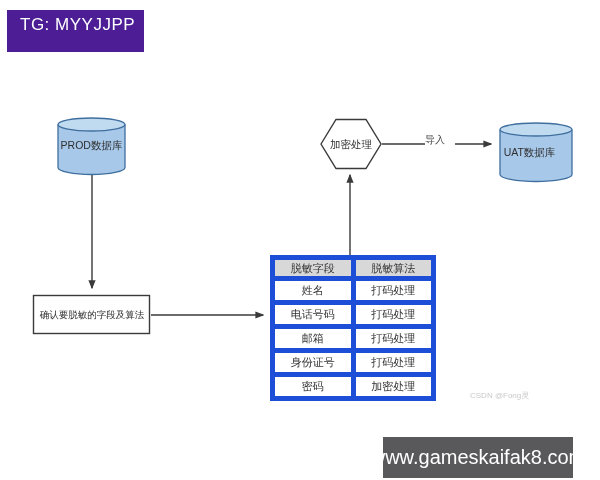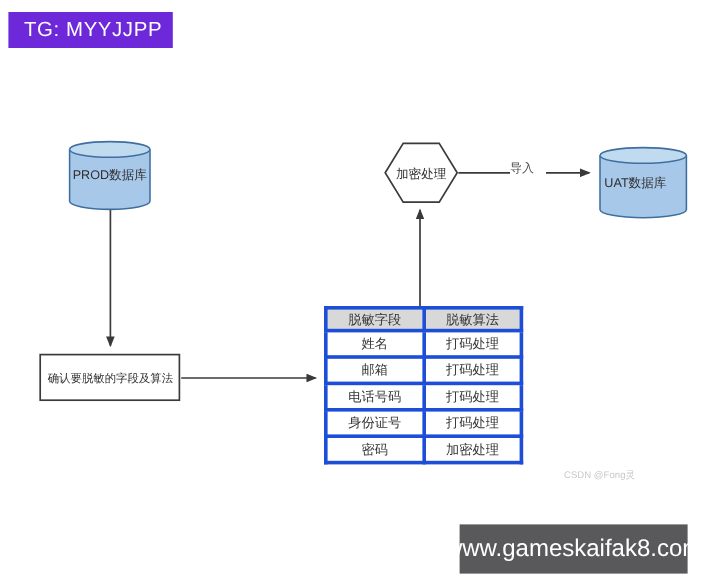--- a/index.html
+++ b/index.html
@@ -8,22 +8,22 @@
     width: 600px;
     height: 480px;
     background: #ffffff;
     font-family: "Liberation Sans", sans-serif;
     overflow: hidden;
   }
   .svg-layer { position: absolute; left: 0; top: 0; }
 
   .badge-tg {
     position: absolute; left: 7px; top: 10px;
-    width: 137px; height: 30px; box-sizing: border-box;
-    background: #6d28d9; color: #ffffff;
+    width: 137px; height: 42px; box-sizing: border-box;
+    background: #4c1d95; color: #ffffff;
     font-size: 17px; line-height: 30px; padding-left: 13px;
     letter-spacing: 0.5px;
   }
   .badge-site {
     position: absolute; left: 383px; top: 437px;
     width: 190px; height: 41px;
     background: #59595b; color: #ffffff;
     font-size: 20px;
     display: flex; align-items: center; justify-content: center;
   }
@@ -44,21 +44,21 @@
     text-align: left; font-size: 10px; color: #4a4a4a;
     background: #ffffff;
   }
 
   .data-table {
     position: absolute; left: 270px; top: 255px; width: 166px;
     border-collapse: collapse; font-size: 11px; color: #333333;
     table-layout: fixed;
   }
   .data-table th, .data-table td {
-    border: 3px solid #1d4ed8; text-align: center; padding: 0;
+    border: 5px solid #1d4ed8; text-align: center; padding: 0;
     font-weight: normal;
   }
   .data-table th { height: 16px; background: #d8d8d8; }
   .data-table td { height: 19px; background: #ffffff; }
 
   .watermark {
     position: absolute; left: 470px; top: 390px; width: 122px;
     text-align: left; font-size: 8px; color: #c9c9c9;
   }
 </style>
@@ -104,25 +104,25 @@
         <th>脱敏字段</th>
         <th>脱敏算法</th>
       </tr>
     </thead>
     <tbody>
       <tr>
         <td>姓名</td>
         <td>打码处理</td>
       </tr>
       <tr>
-        <td>邮箱</td>
+        <td>电话号码</td>
         <td>打码处理</td>
       </tr>
       <tr>
-        <td>电话号码</td>
+        <td>邮箱</td>
         <td>打码处理</td>
       </tr>
       <tr>
         <td>身份证号</td>
         <td>打码处理</td>
       </tr>
       <tr>
         <td>密码</td>
         <td>加密处理</td>
       </tr>

